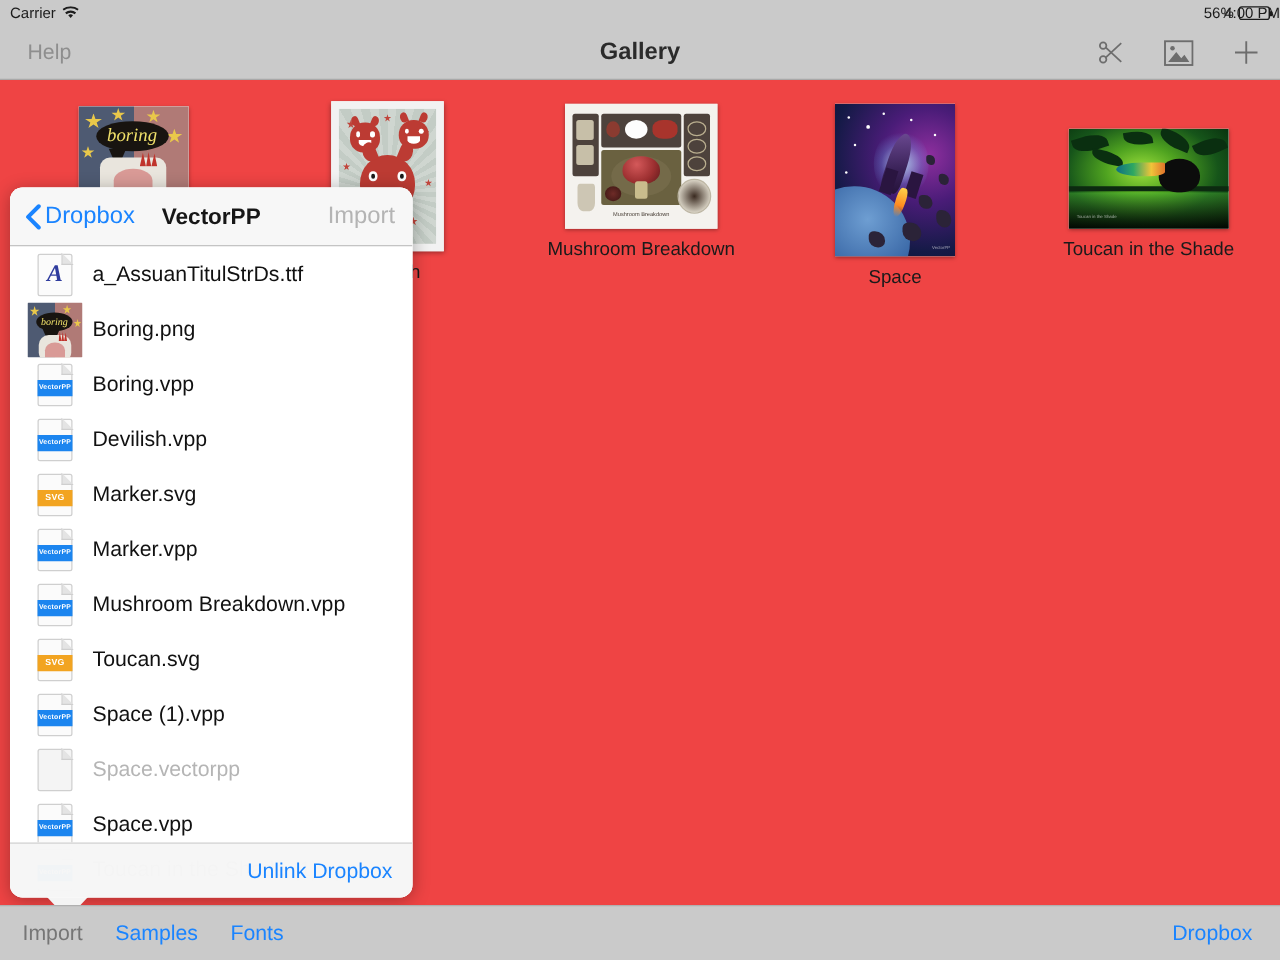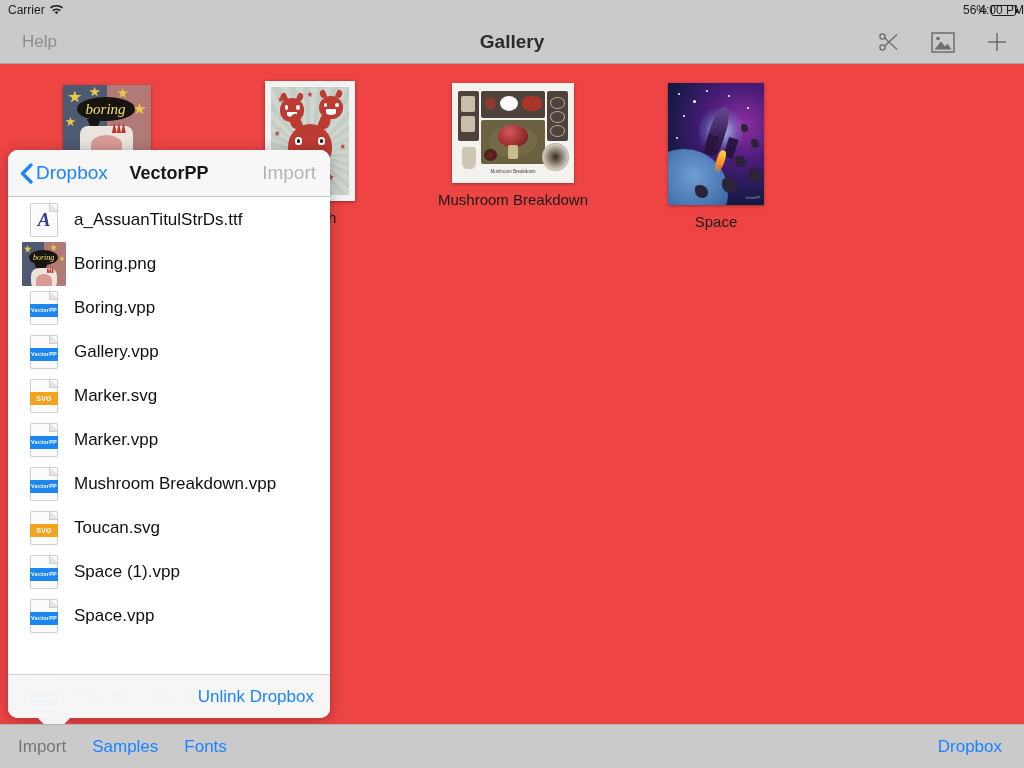--- a/index.html
+++ b/index.html
@@ -430,20 +430,37 @@
           <div class="rock" style="left:70%; top:60%; width:11%; height:9%;"></div>
           <div class="rock" style="left:84%; top:70%; width:13%; height:11%;"></div>
           <div class="rock" style="left:56%; top:78%; width:16%; height:12%;"></div>
           <div class="rock" style="left:28%; top:84%; width:14%; height:10%;"></div>
           <div class="tiny-credit" style="right:4%; bottom:4%;">VectorPP</div>
         </div>
       </div>
       <div class="gal-label">Space</div>
     </div>
 
+    <div class="gal-item" style="left:845px; top:38px; width:148px;">
+      <div class="gal-thumb" style="width:128px; height:80px;">
+        <div class="art-toucan">
+          <div class="leaf" style="left:2%;  top:6%;  width:22%; height:16%; transform:rotate(-18deg);"></div>
+          <div class="leaf" style="left:14%; top:22%; width:20%; height:13%; transform:rotate(12deg);"></div>
+          <div class="leaf" style="left:34%; top:2%;  width:18%; height:14%; transform:rotate(-8deg);"></div>
+          <div class="leaf" style="left:56%; top:4%;  width:20%; height:15%; transform:rotate(22deg);"></div>
+          <div class="leaf" style="right:2%; top:10%; width:20%; height:16%; transform:rotate(-24deg);"></div>
+          <div class="branch"></div>
+          <div class="body"></div>
+          <div class="beak"></div>
+          <div class="reflect"></div>
+          <div class="tiny-credit" style="left:5%; bottom:10%;">Toucan in the Shade</div>
+        </div>
+      </div>
+      <div class="gal-label">Toucan in the Shade</div>
+    </div>
   </div>
 
   <div class="popover">
     <div class="pop-arrow"></div>
     <div class="pop-inner">
 
       <div class="pop-nav">
         <div class="pop-back">
           <span class="chev-left">
             <svg width="13" height="21" viewBox="0 0 13 21">
@@ -500,21 +517,21 @@
         <div class="file-row">
           <span class="ficon">
             <span class="page"></span>
               <span class="fold"></span>
             <span class="band vpp">
                 <span>Vector</span>
                 <br>
                 <span>PP</span>
               </span>
           </span>
-          <span class="fname">Gallery.vpp</span>
+          <span class="fname">Devilish.vpp</span>
         </div>
 
         <div class="file-row">
           <span class="ficon">
             <span class="page"></span>
               <span class="fold"></span>
             <span class="band svg">SVG</span>
           </span>
           <span class="fname">Marker.svg</span>
         </div>
@@ -560,20 +577,27 @@
               <span class="fold"></span>
             <span class="band vpp">
                 <span>Vector</span>
                 <br>
                 <span>PP</span>
               </span>
           </span>
           <span class="fname">Space (1).vpp</span>
         </div>
 
+        <div class="file-row dim">
+          <span class="ficon blank">
+            <span class="page"></span>
+              <span class="fold"></span>
+          </span>
+          <span class="fname">Space.vectorpp</span>
+        </div>
 
         <div class="file-row">
           <span class="ficon">
             <span class="page"></span>
               <span class="fold"></span>
             <span class="band vpp">
                 <span>Vector</span>
                 <br>
                 <span>PP</span>
               </span>

